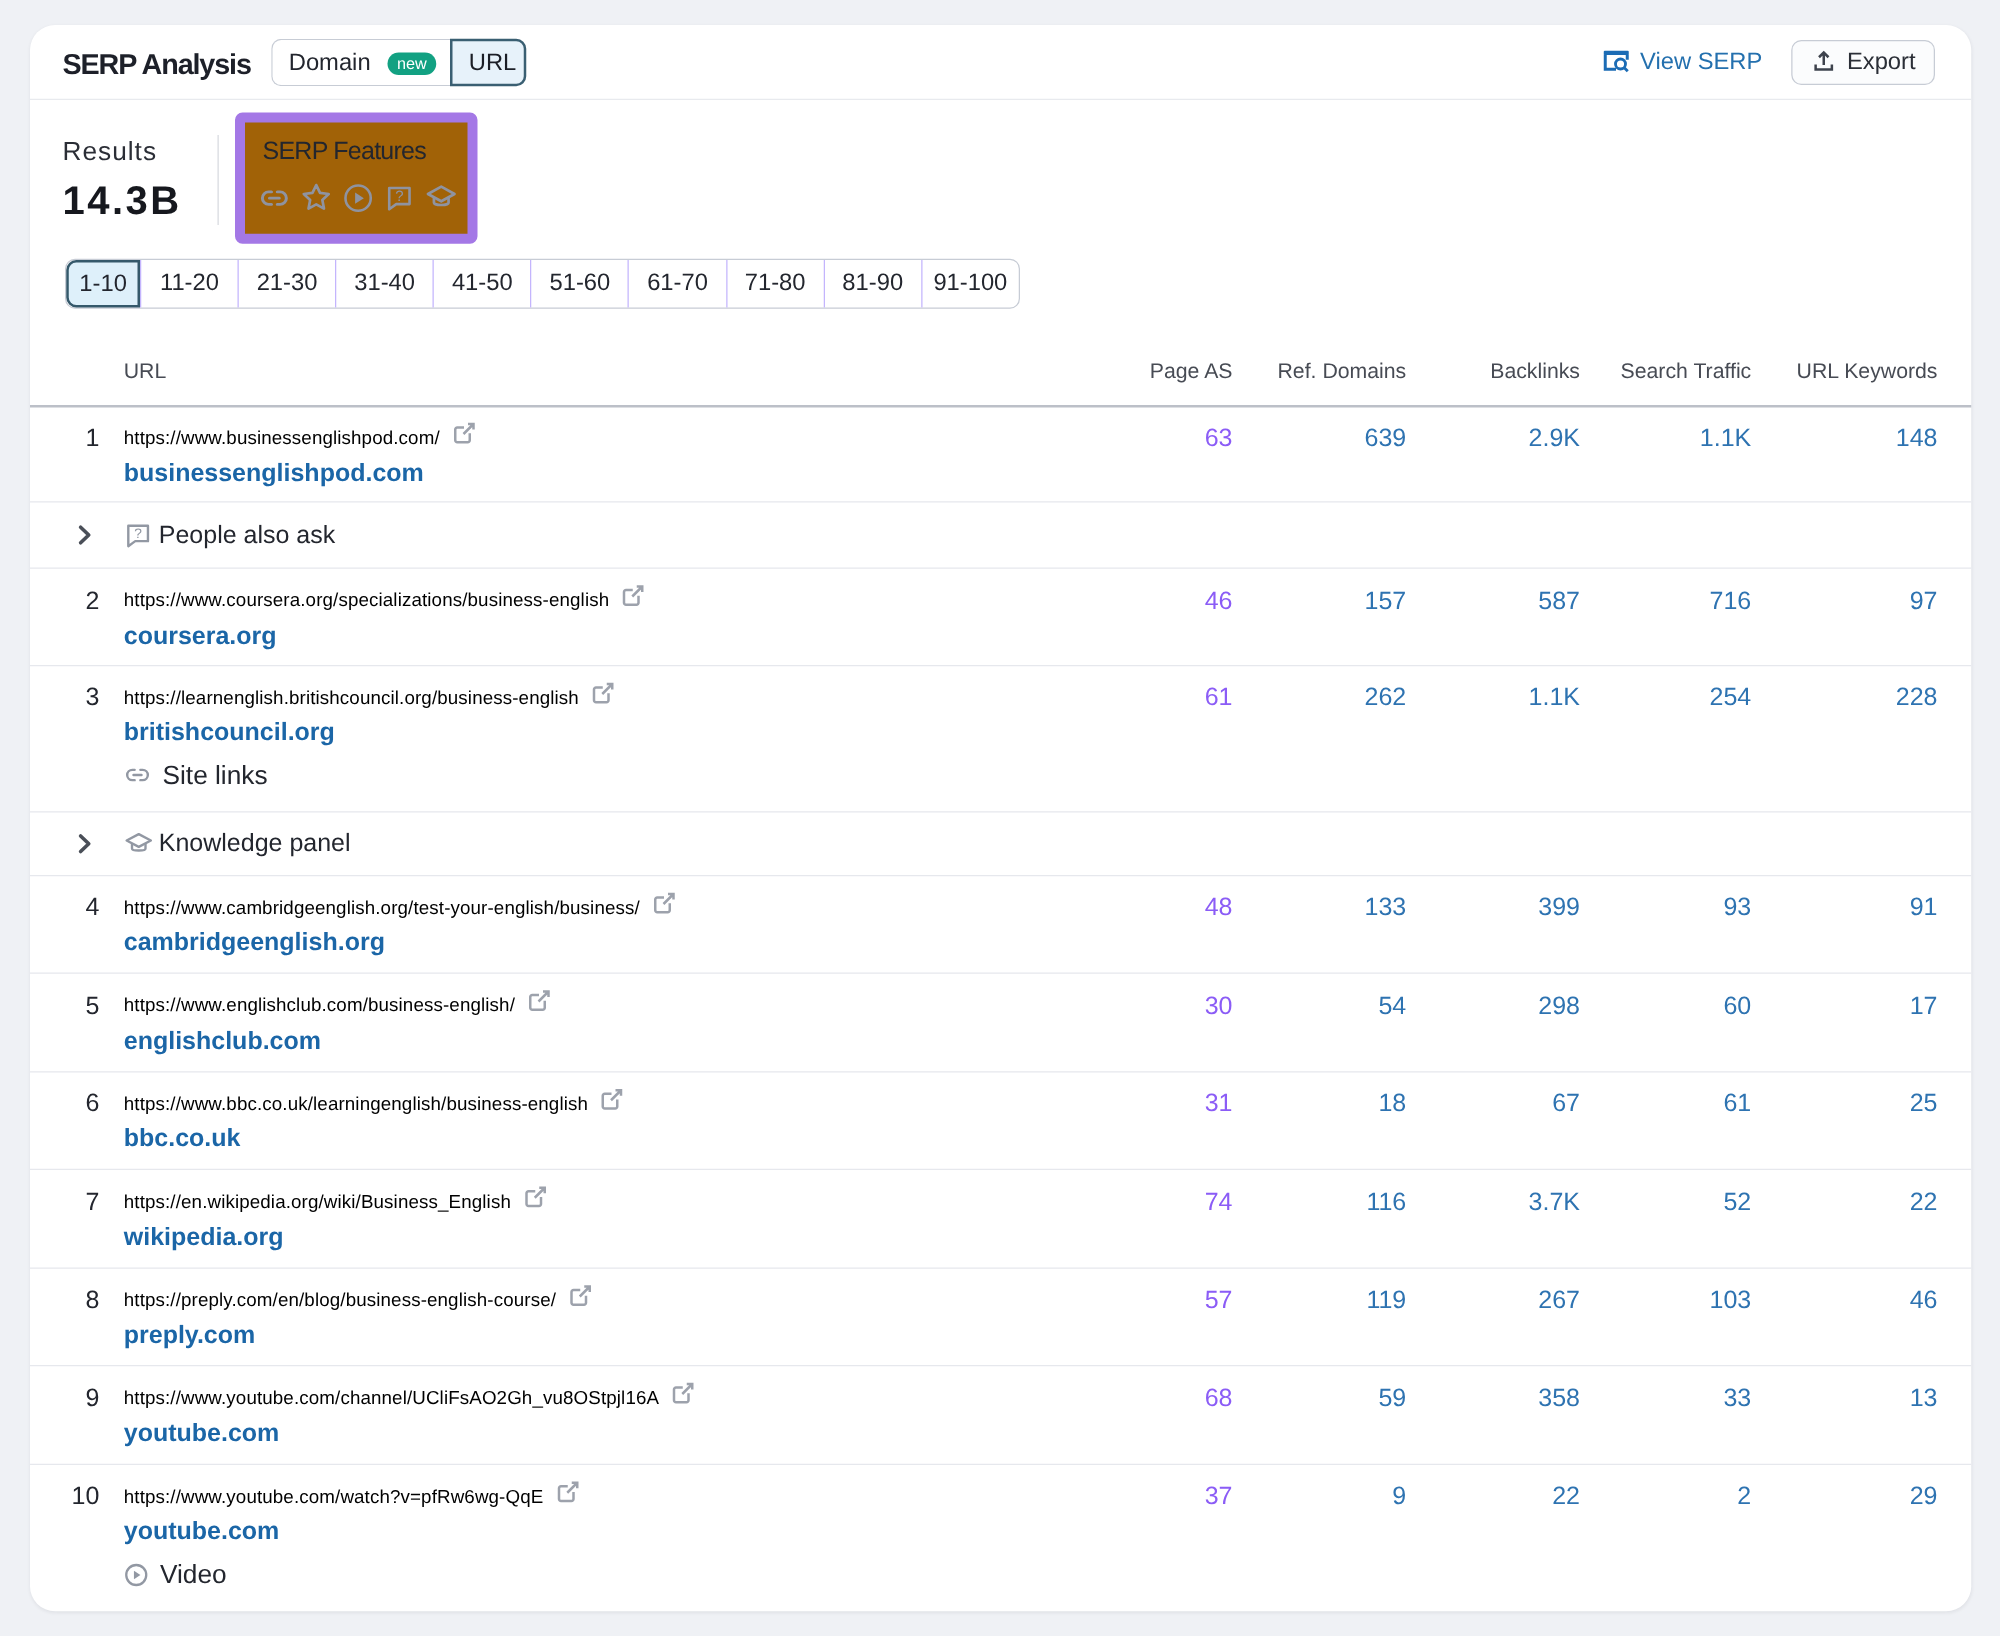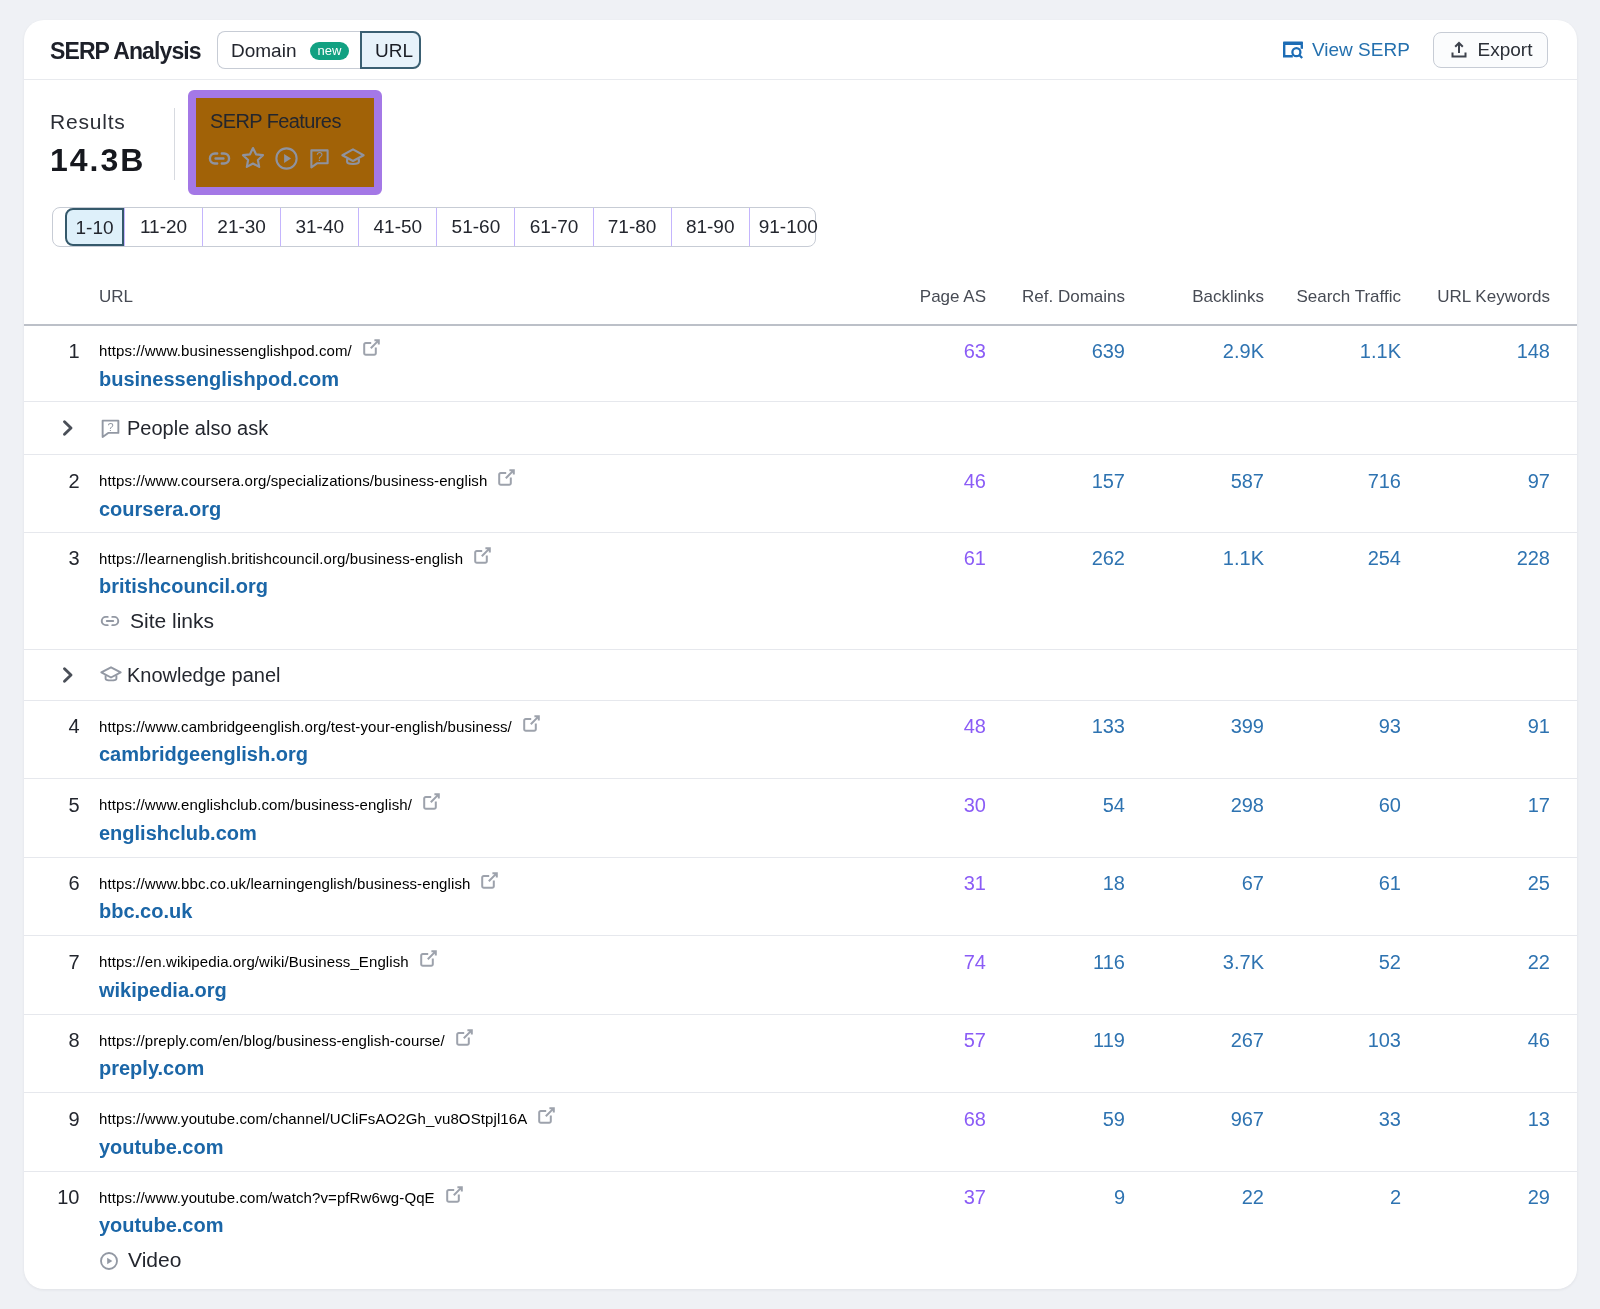--- a/index.html
+++ b/index.html
@@ -20,21 +20,21 @@
 .btn-export { position:absolute; left:1409px; top:12px; width:115px; height:36px; border:1px solid #c7ccd5; border-radius:8px; background:#fbfcfd; font-size:19px; color:#2b2f37; line-height:34px; text-align:center; }
 .btn-export svg { vertical-align:-4px; margin-right:9px; }
 
 .results-label { position:absolute; left:26px; top:90px; font-size:21px; letter-spacing:0.8px; color:#2b2e36; }
 .results-num { position:absolute; left:26px; top:122px; font-size:32px; font-weight:bold; letter-spacing:2px; color:#16181e; }
 .vdivider { position:absolute; left:150px; top:88px; width:1px; height:72px; background:#d7dae0; }
 .purple { position:absolute; left:164px; top:70px; width:194px; height:105px; border:8px solid #a478e6; border-radius:6px; background:#a16207; }
 .sf-label { position:absolute; left:14px; top:12px; font-size:20px; letter-spacing:-0.6px; color:#23262e; }
 .sf-icons { position:absolute; left:11px; top:43px; width:176px; height:34px; display:flex; align-items:center; gap:8px; }
 
-.pager { position:absolute; left:28px; top:187px; width:764px; height:40px; display:flex; border:1px solid #c7ccd5; border-radius:8px; background:#fff;padding-left:12px; }
+.pager { position:absolute; left:28px; top:187px; width:764px; height:40px; display:flex; border:1px solid #c7ccd5; border-radius:8px; background:#fff; }
 .pager .pg { flex:0 0 78.1px; text-align:center; line-height:38px; font-size:19px; color:#23262e; border-left:1px solid #c4b5fd; }
 .pager .pg.first { flex:0 0 59px; border-left:none; background:#def0fa; border:2px solid #35596b; border-radius:8px 0 0 8px; line-height:36px; }
 
 .th { position:absolute; top:267px; font-size:17px; color:#474b54; line-height:20px; }
 .th-url { left:75px; }
 .thr { text-align:right; left:0; }
 .hline { position:absolute; left:0; top:304px; width:100%; height:2px; background:#bcc0c8; }
 .row { position:absolute; left:0; width:1553px; border-top:1px solid #e6e8ed; }
 .row.nb { border-top:none; }
 .rank { position:absolute; left:0; top:12.5px; width:55.5px; text-align:right; font-size:20px; color:#23262e; line-height:27px; }
@@ -254,21 +254,21 @@
       </div>
   <div class="row" style="top:1072.1px;height:78.5px;">
         <div class="rank">9</div>
         <div class="u">https://www.youtube.com/channel/UCliFsAO2Gh_vu8OStpjl16A<svg width="20" height="20" viewBox="0 0 20 20" fill="none">
             <path d="M14.8 9.5 V15.2 a1.6 1.6 0 0 1 -1.6 1.6 H4.8 A1.6 1.6 0 0 1 3.2 15.2 V6.6 A1.6 1.6 0 0 1 4.8 5 H10.2" stroke="#9da2ac" stroke-width="2"></path>
             <path d="M9.8 10.2 L17.6 2.4 M13.4 2.2 H17.8 V6.6" stroke="#9da2ac" stroke-width="2"></path>
           </svg></div>
         <div class="d">youtube.com</div>
         <div class="num c1 k">68</div>
         <div class="num c2">59</div>
-        <div class="num c3">967</div>
+        <div class="num c3">358</div>
         <div class="num c4">33</div>
         <div class="num c5">13</div>
       </div>
   <div class="row" style="top:1150.6px;height:117px;">
         <div class="rank">10</div>
         <div class="u">https://www.youtube.com/watch?v=pfRw6wg-QqE<svg width="20" height="20" viewBox="0 0 20 20" fill="none">
             <path d="M14.8 9.5 V15.2 a1.6 1.6 0 0 1 -1.6 1.6 H4.8 A1.6 1.6 0 0 1 3.2 15.2 V6.6 A1.6 1.6 0 0 1 4.8 5 H10.2" stroke="#9da2ac" stroke-width="2"></path>
             <path d="M9.8 10.2 L17.6 2.4 M13.4 2.2 H17.8 V6.6" stroke="#9da2ac" stroke-width="2"></path>
           </svg></div>
         <div class="d">youtube.com</div>

